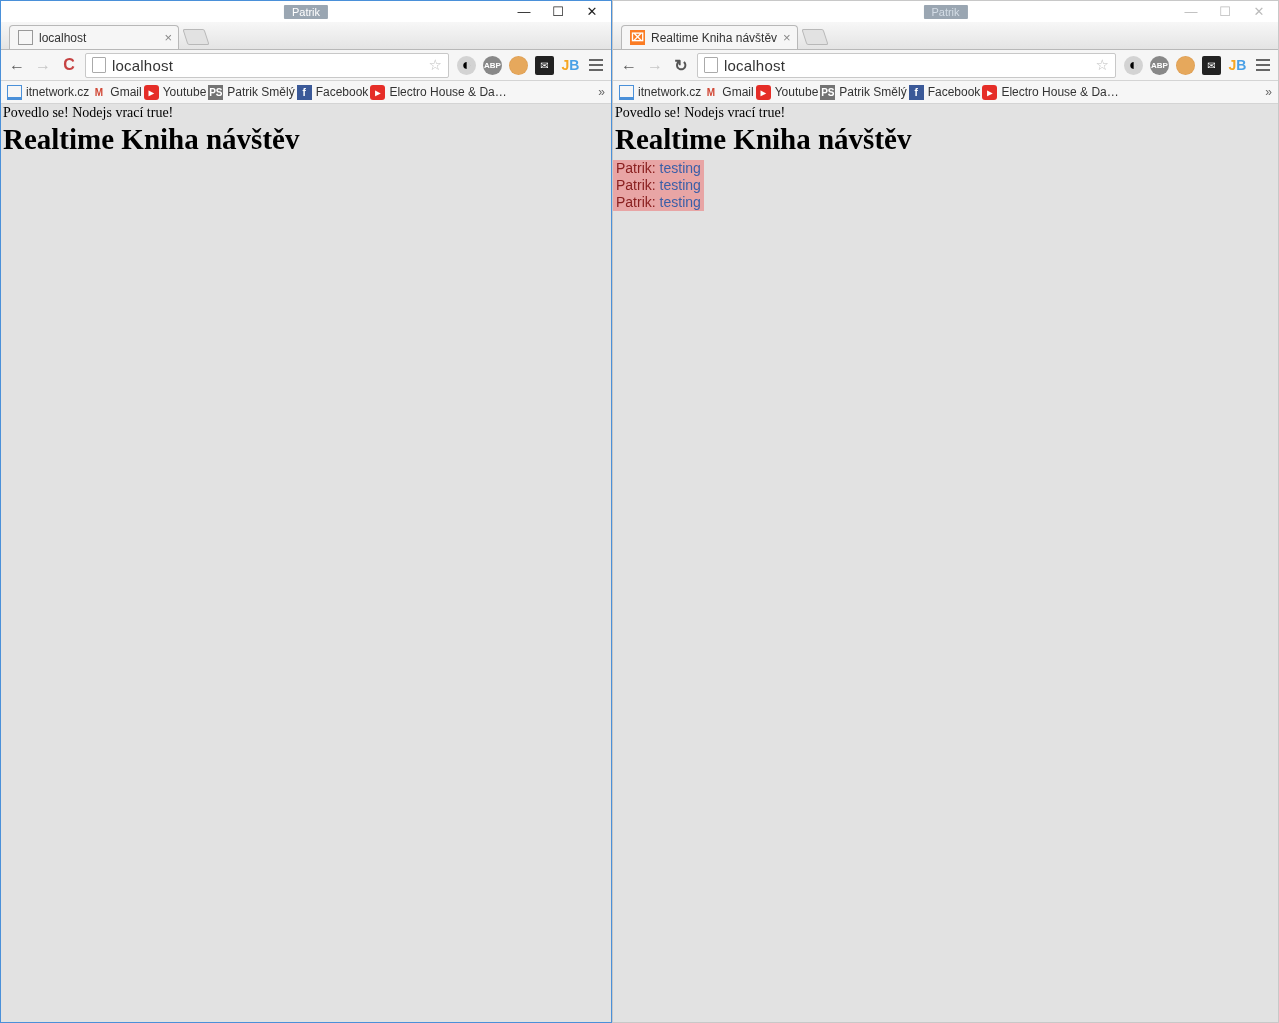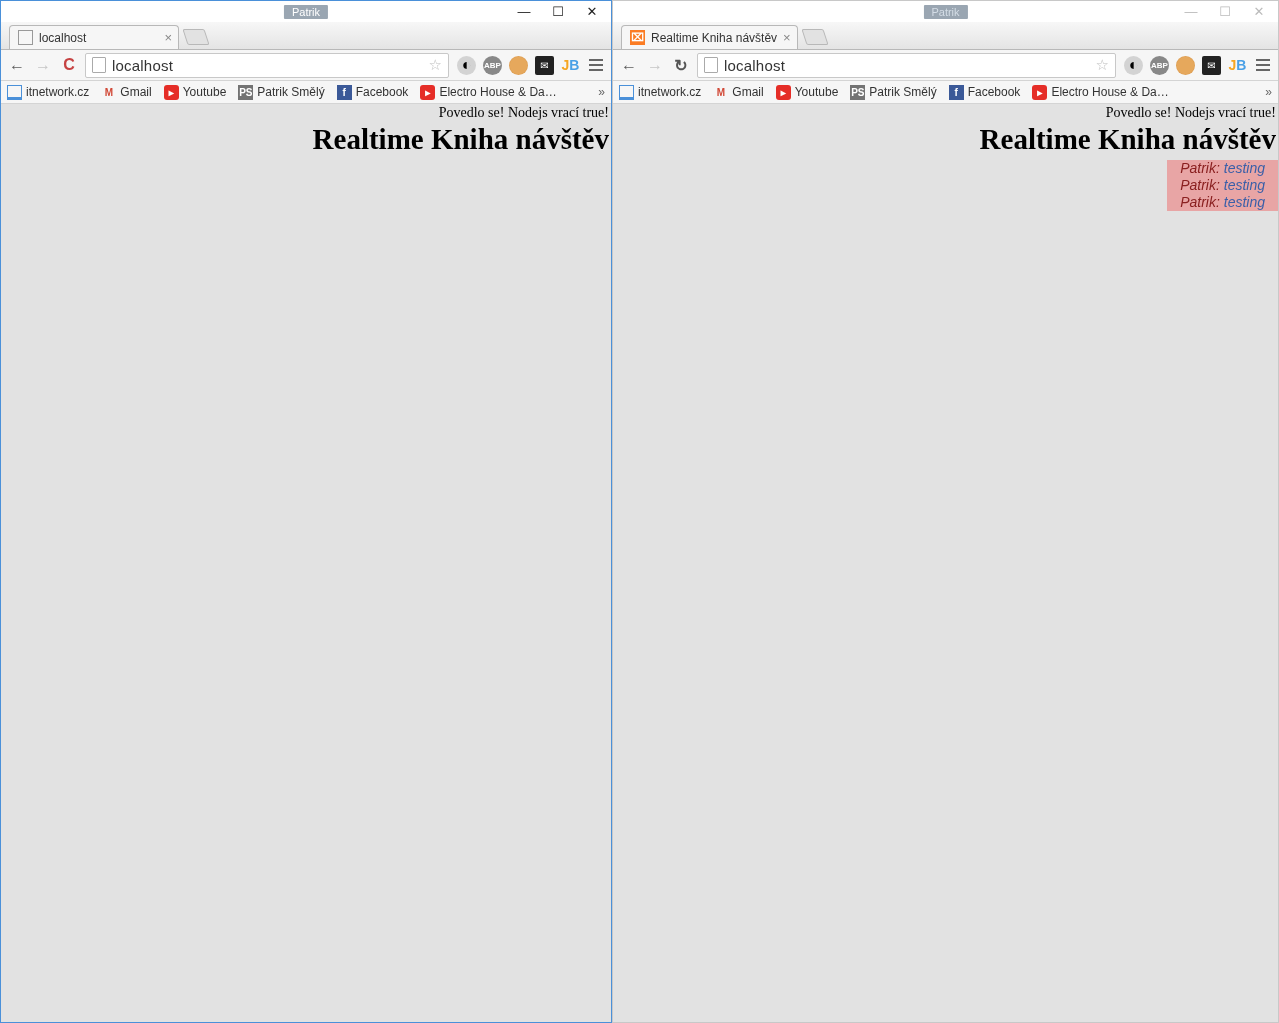--- a/index.html
+++ b/index.html
@@ -31,34 +31,34 @@
     .ext-icons { display: flex; align-items: center; gap: 7px; padding-left: 2px; }
     .ext { width: 19px; height: 19px; display: inline-flex; align-items: center; justify-content: center; border-radius: 50%; }
     .ext.circle-b { background: #d3d3d3; }
     .ext.abp { background: #888; color: #fff; font-size: 8px; font-weight: bold; border-radius: 50%; }
     .ext.cookie { background: radial-gradient(circle,#e6a85c 60%,#c27b2d 100%); border-radius: 50%; }
     .ext.mail { background: #222; color: #fff; font-size: 10px; border-radius: 2px; }
     .ext.jb { color: #f6a623; font-weight: bold; font-size: 14px; border-radius: 0; }
     .ext.jb .b { color: #4aa0e6; }
     .menu-btn { width: 18px; display: flex; flex-direction: column; gap: 3px; align-items: center; justify-content: center; }
     .menu-btn span { width: 14px; height: 2px; background: #666; }
-    .bookbar { height: 23px; background: #f6f6f6; border-bottom: 1px solid #d4d4d4; display: flex; align-items: center; padding: 0 6px; gap: 12px; font-size: 12px; color: #333; }
+    .bookbar { height: 23px; background: #f6f6f6; border-bottom: 1px solid #d4d4d4; display: flex; align-items: center; padding: 0 6px; gap: 2px; font-size: 12px; color: #333; }
     .bm { display: flex; align-items: center; gap: 4px; white-space: nowrap; }
     .bm .bic { width: 15px; height: 15px; display: inline-flex; align-items: center; justify-content: center; font-size: 10px; font-weight: bold; }
     .bic.laptop { border: 1px solid #4a90d9; border-bottom: 3px solid #4a90d9; }
     .bic.gmail { color: #d14836; }
     .bic.yt { background: #e52d27; color: #fff; border-radius: 3px; }
     .bic.ps { background: #737373; color: #fff; padding: 0 1px; }
     .bic.fb { background: #3b5998; color: #fff; }
     .bic.chev { color: #666; margin-left: auto; }
-    .page { flex: 1; background: #e2e2e2; color: #000; padding: 0; overflow: hidden; text-align: right; }
+    .page { flex: 1; background: #e2e2e2; color: #000; padding: 0; overflow: hidden; }
     .status-line { font-size: 14px; font-family: "Times New Roman", serif; padding: 1px 2px; }
     .page h1 { font-size: 29px; font-family: "Times New Roman", serif; font-weight: bold; padding: 1px 2px 4px 2px; }
     .guest-rows { display: inline-block; }
-    .grow { background: #e8a5a5; font-size: 14px; font-family: "Times New Roman", serif; color: #8a2020; padding: 0 13px; line-height: 16px; font-style: italic; }
+    .grow { background: #e8a5a5; font-size: 14px; font-family: "Times New Roman", serif; color: #8a2020; padding: 0 3px; line-height: 16px; }
     .grow .msg { color: #3a5fa8; }
   </style>
 </head>
 <body>
 
 <div class="window left">
   <div class="titlebar">
     <span class="user-badge">Patrik</span>
     <div class="win-ctrl">
       <span class="win-btn">—</span>

